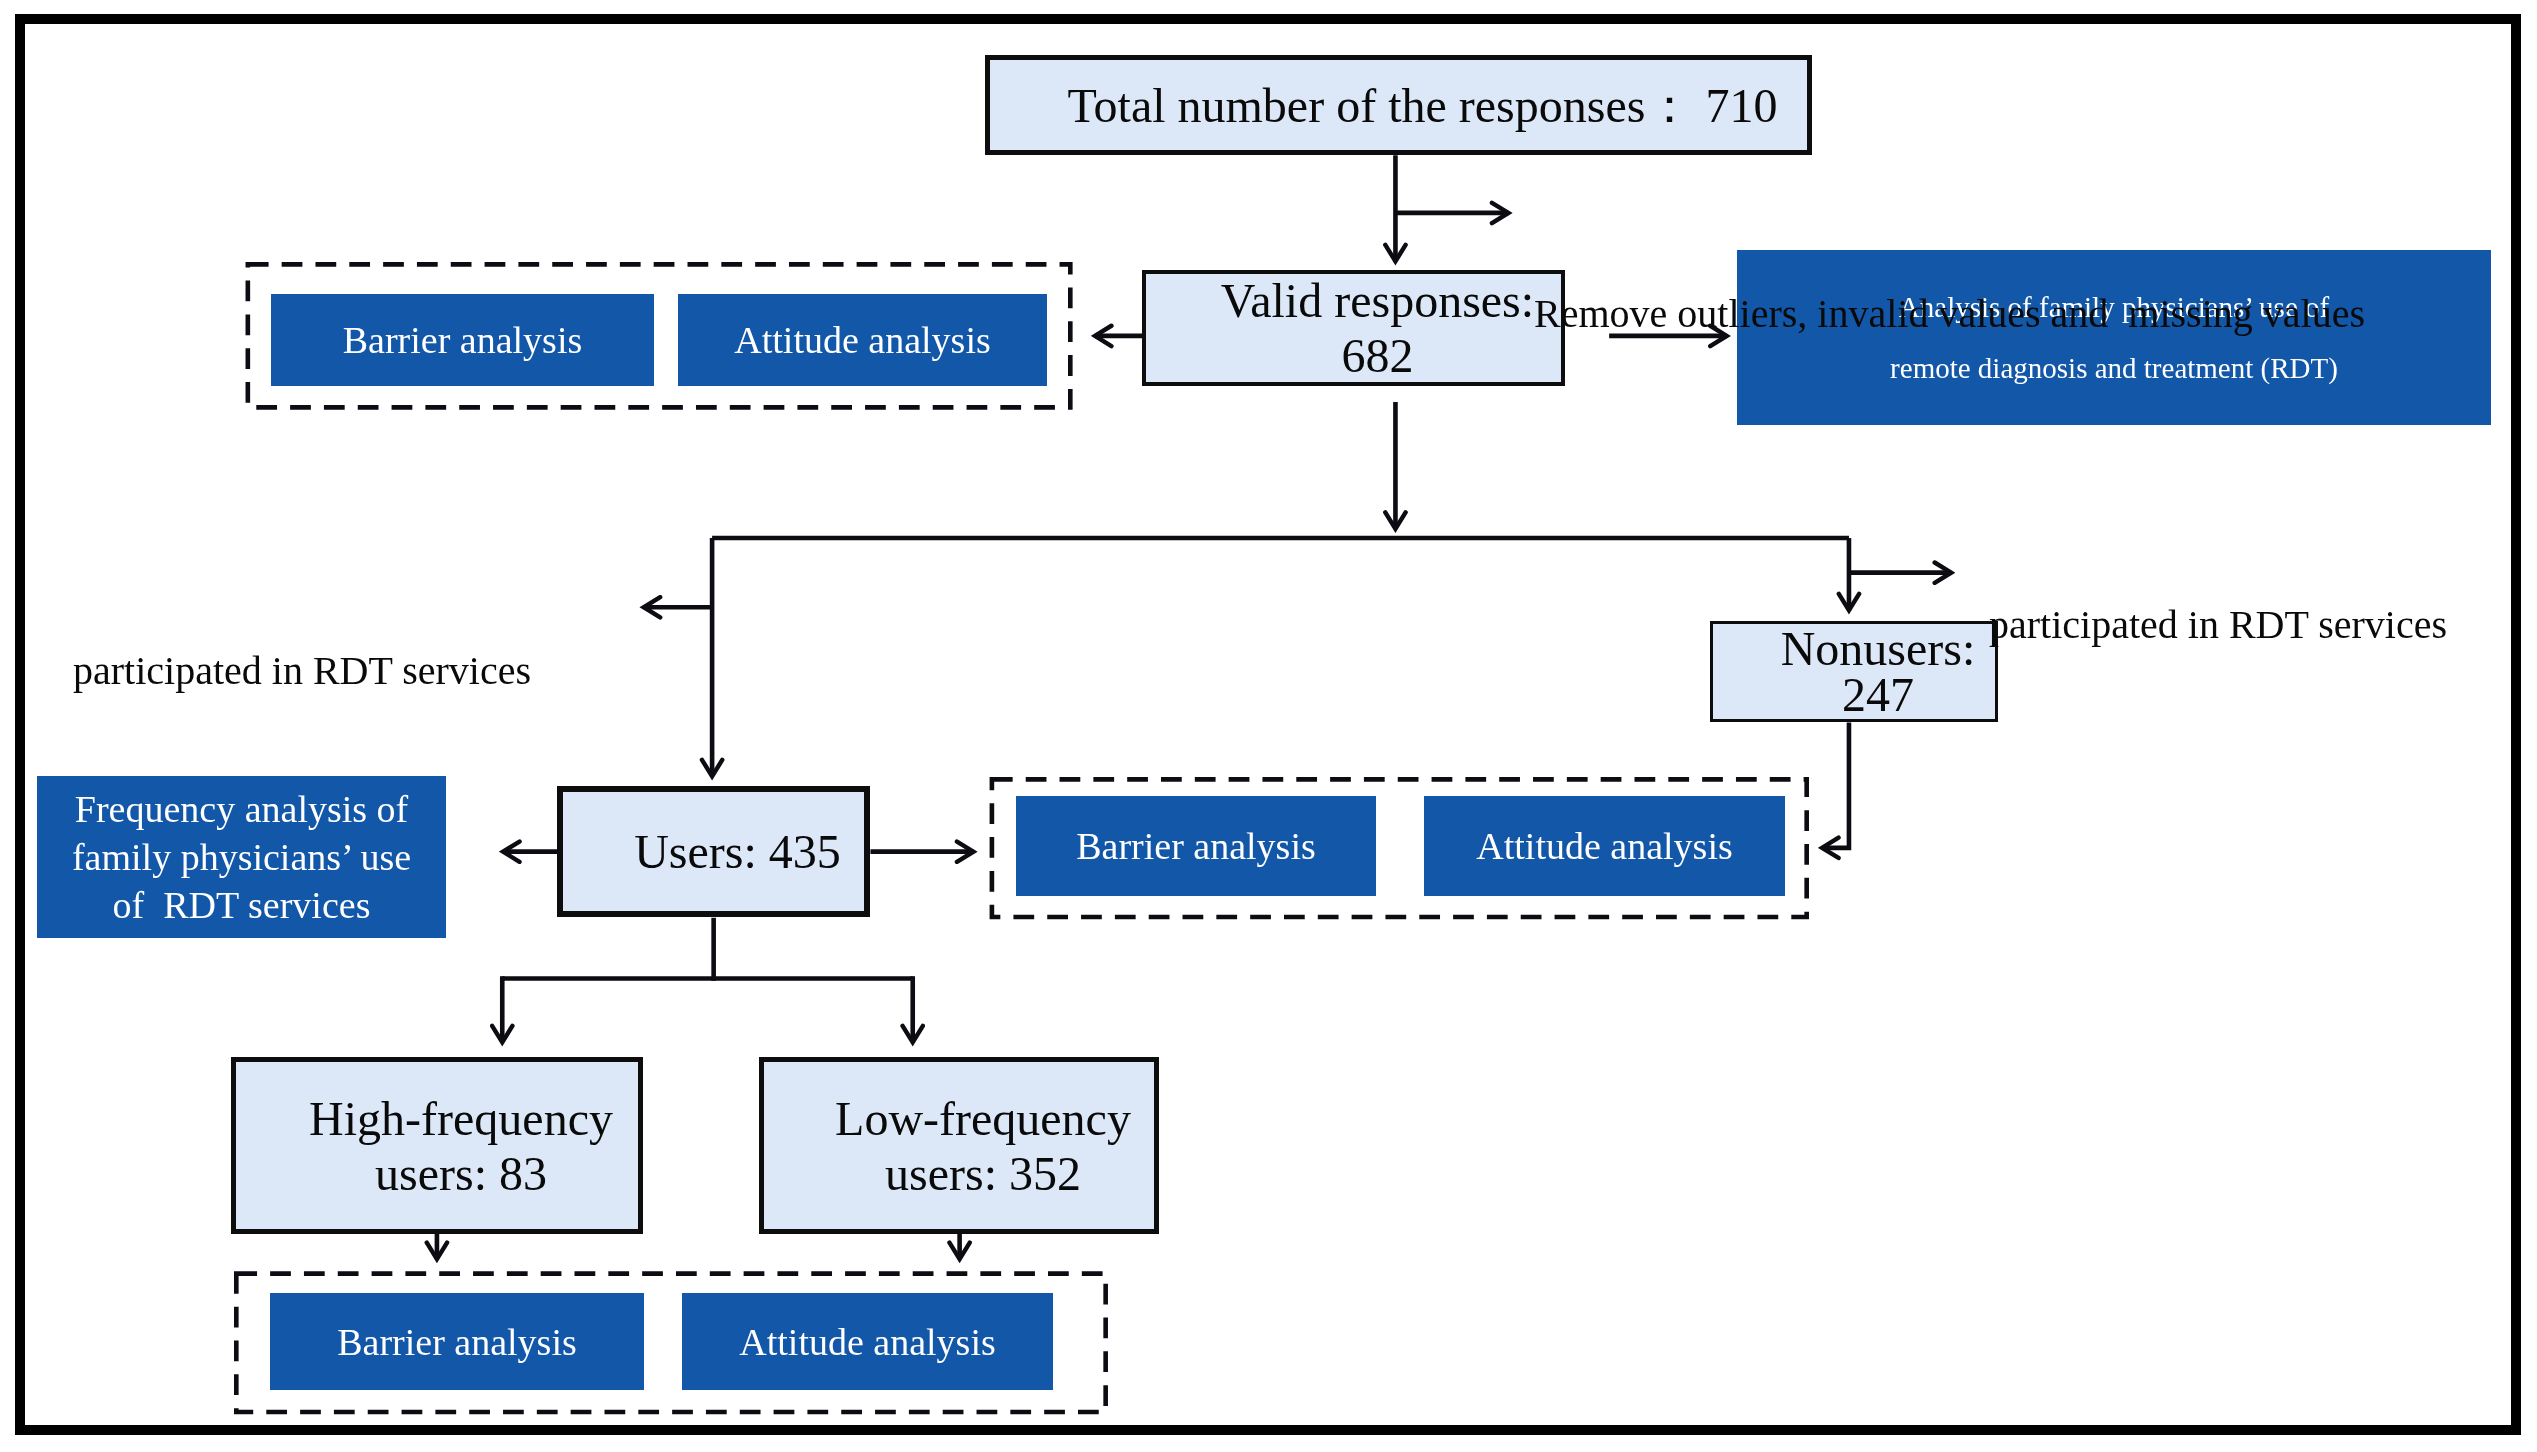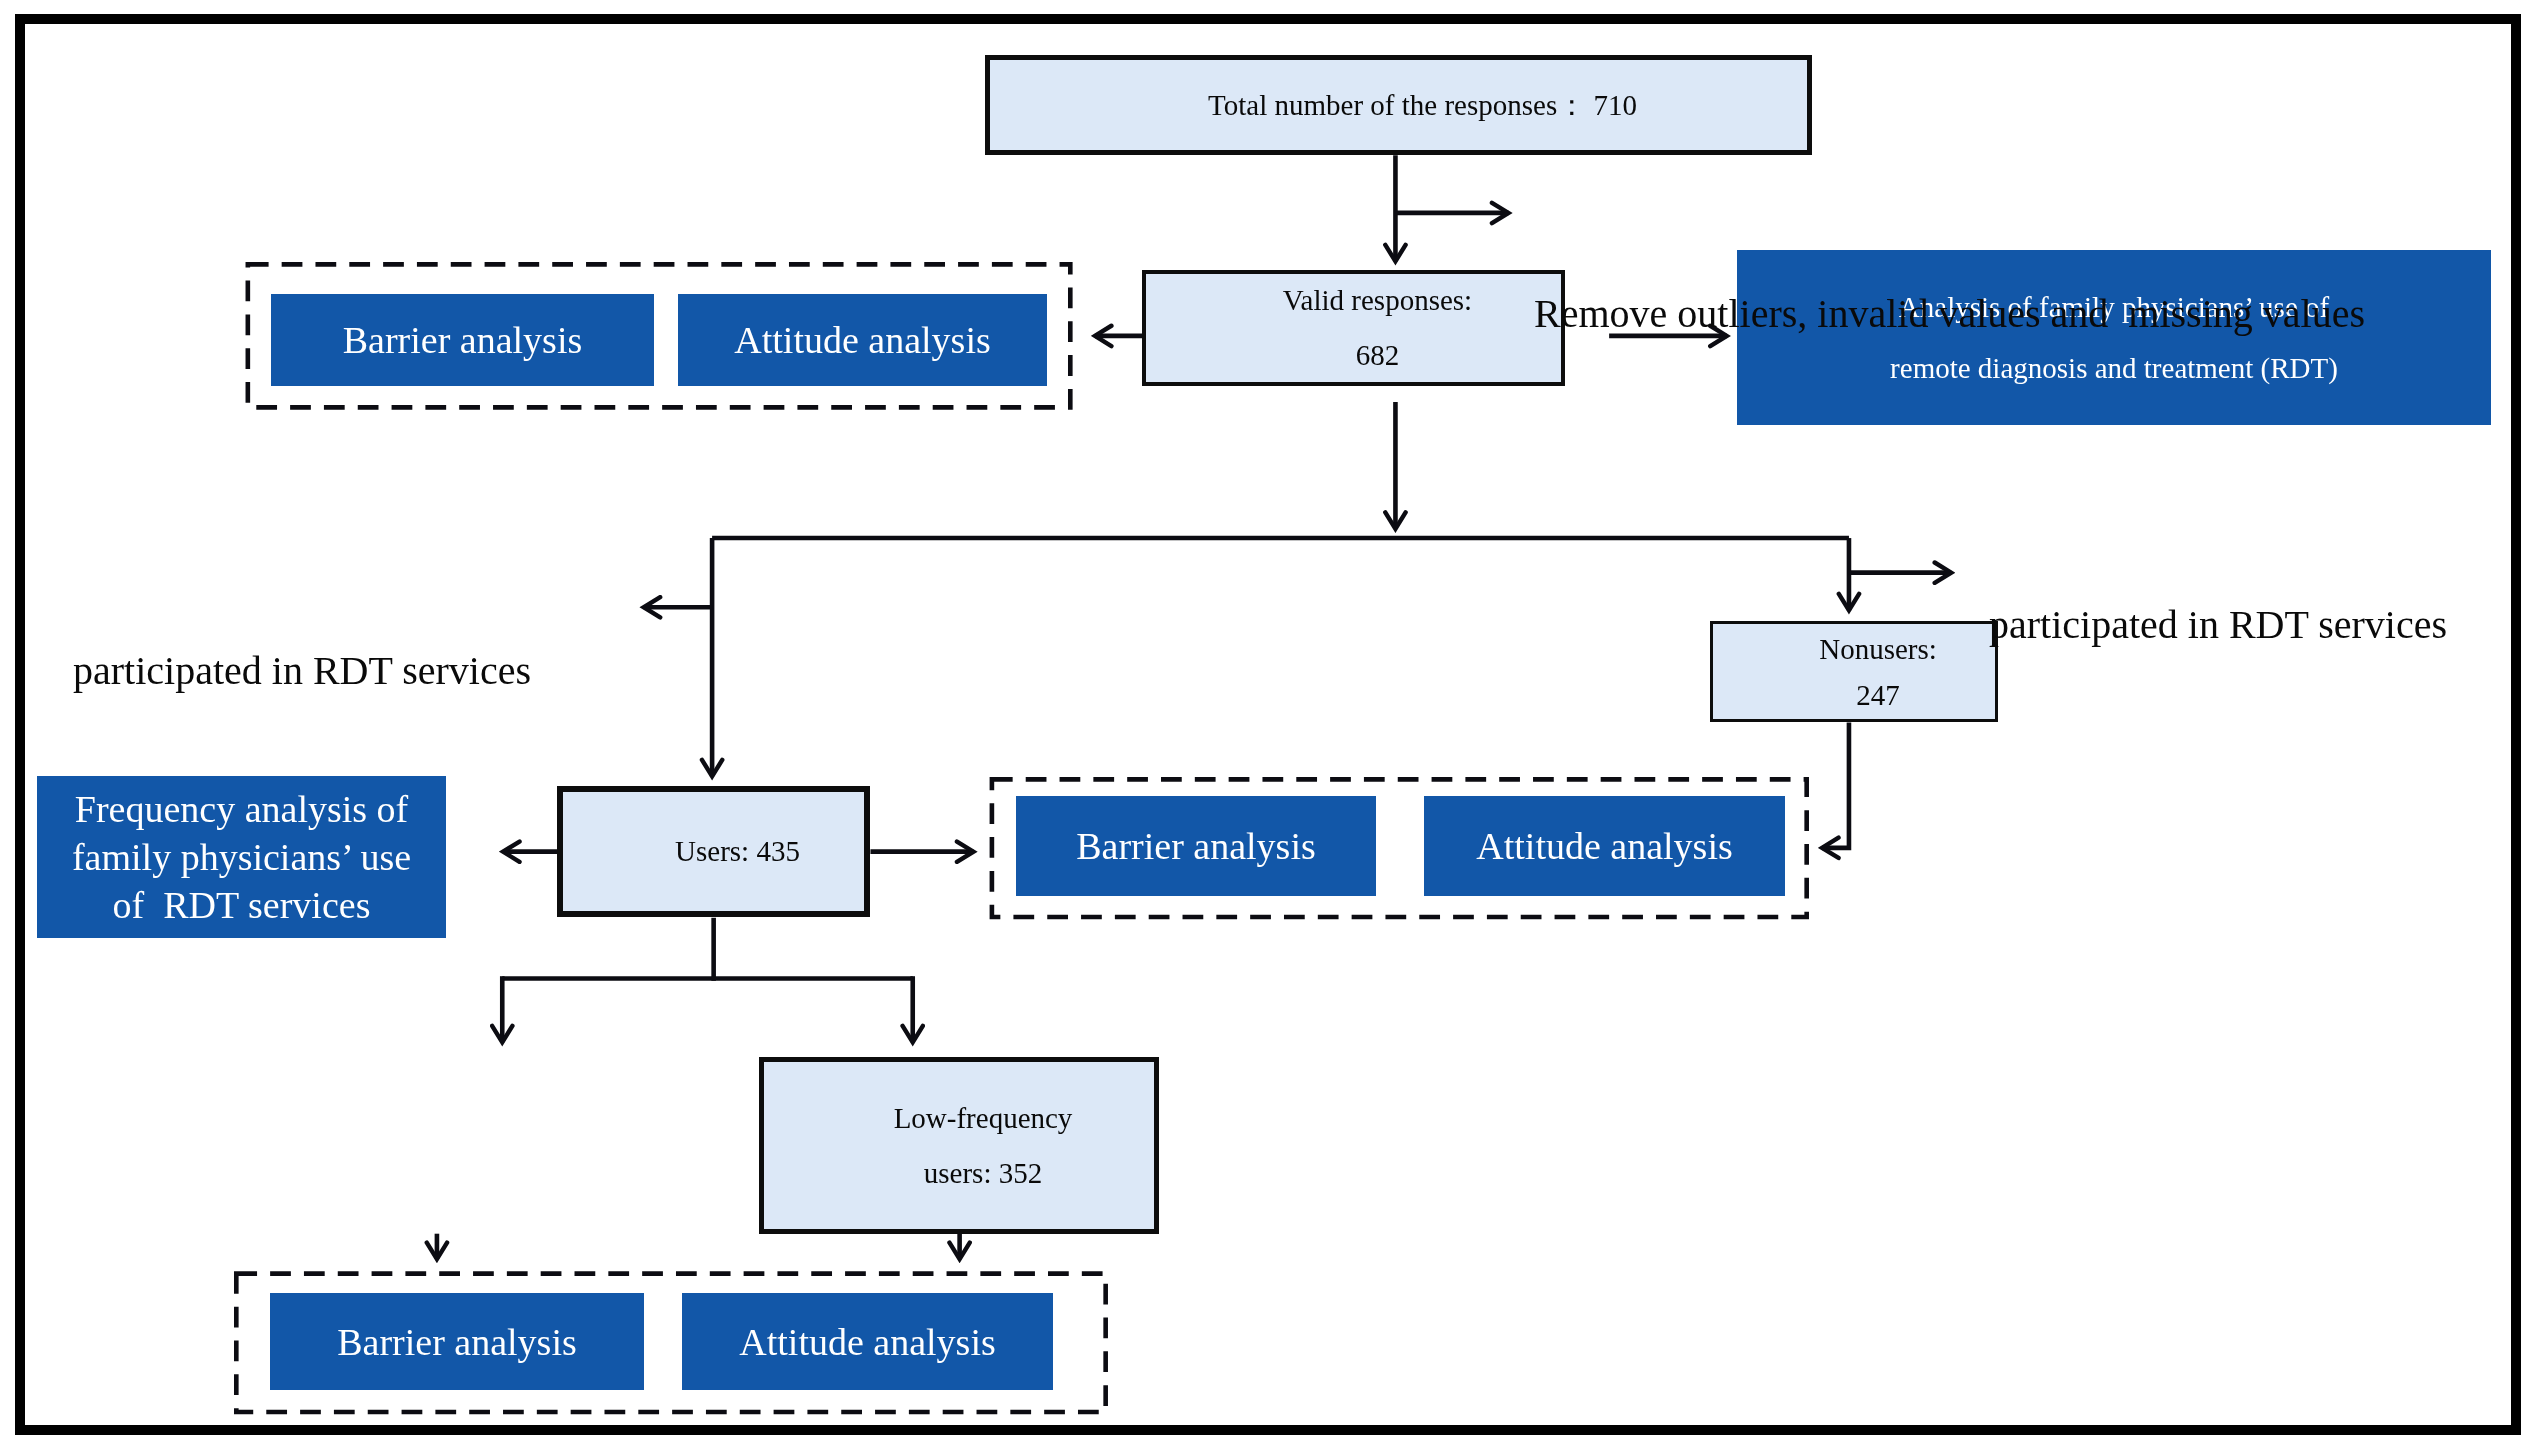--- a/index.html
+++ b/index.html
@@ -37,21 +37,21 @@
     position: absolute;
     box-sizing: border-box;
     display: flex; flex-direction: column;
     align-items: center; justify-content: center;
     text-align: center;
     white-space: pre-wrap;
   }
   .light {
     background: var(--light-blue);
     border: 4.6px solid #0d0d0d;
-    font-size: 29px;
+    font-size: 48px;
     padding-left: 48px;
   }
   .blue {
     background: var(--blue);
     color: #ffffff;
     font-size: 38px;
   }
   .ln { line-height: 55px; }
   .ln-sm { line-height: 46px; }
   .ln-rdt { line-height: 61px; font-size: 29px; }
@@ -127,20 +127,24 @@
 
   <div class="box light" style="left:1710px;top:621px;width:288px;height:101px;border-width:3.8px">
     <div class="ln-sm">Nonusers:</div>
     <div class="ln-sm">247</div>
   </div>
 
   <div class="box light" style="left:557px;top:786px;width:313px;height:131px;border-width:6.1px">
     <div class="ln">Users: 435</div>
   </div>
 
+  <div class="box light" style="left:231px;top:1057px;width:412px;height:177px;border-width:5.4px">
+    <div class="ln">High-frequency</div>
+    <div class="ln">users: 83</div>
+  </div>
 
   <div class="box light" style="left:759px;top:1057px;width:400px;height:177px;border-width:5.4px">
     <div class="ln">Low-frequency</div>
     <div class="ln">users: 352</div>
   </div>
 
   <div class="box blue" style="left:271px;top:294px;width:383px;height:92px">
     <div>Barrier analysis</div>
   </div>
   <div class="box blue" style="left:678px;top:294px;width:369px;height:92px">

